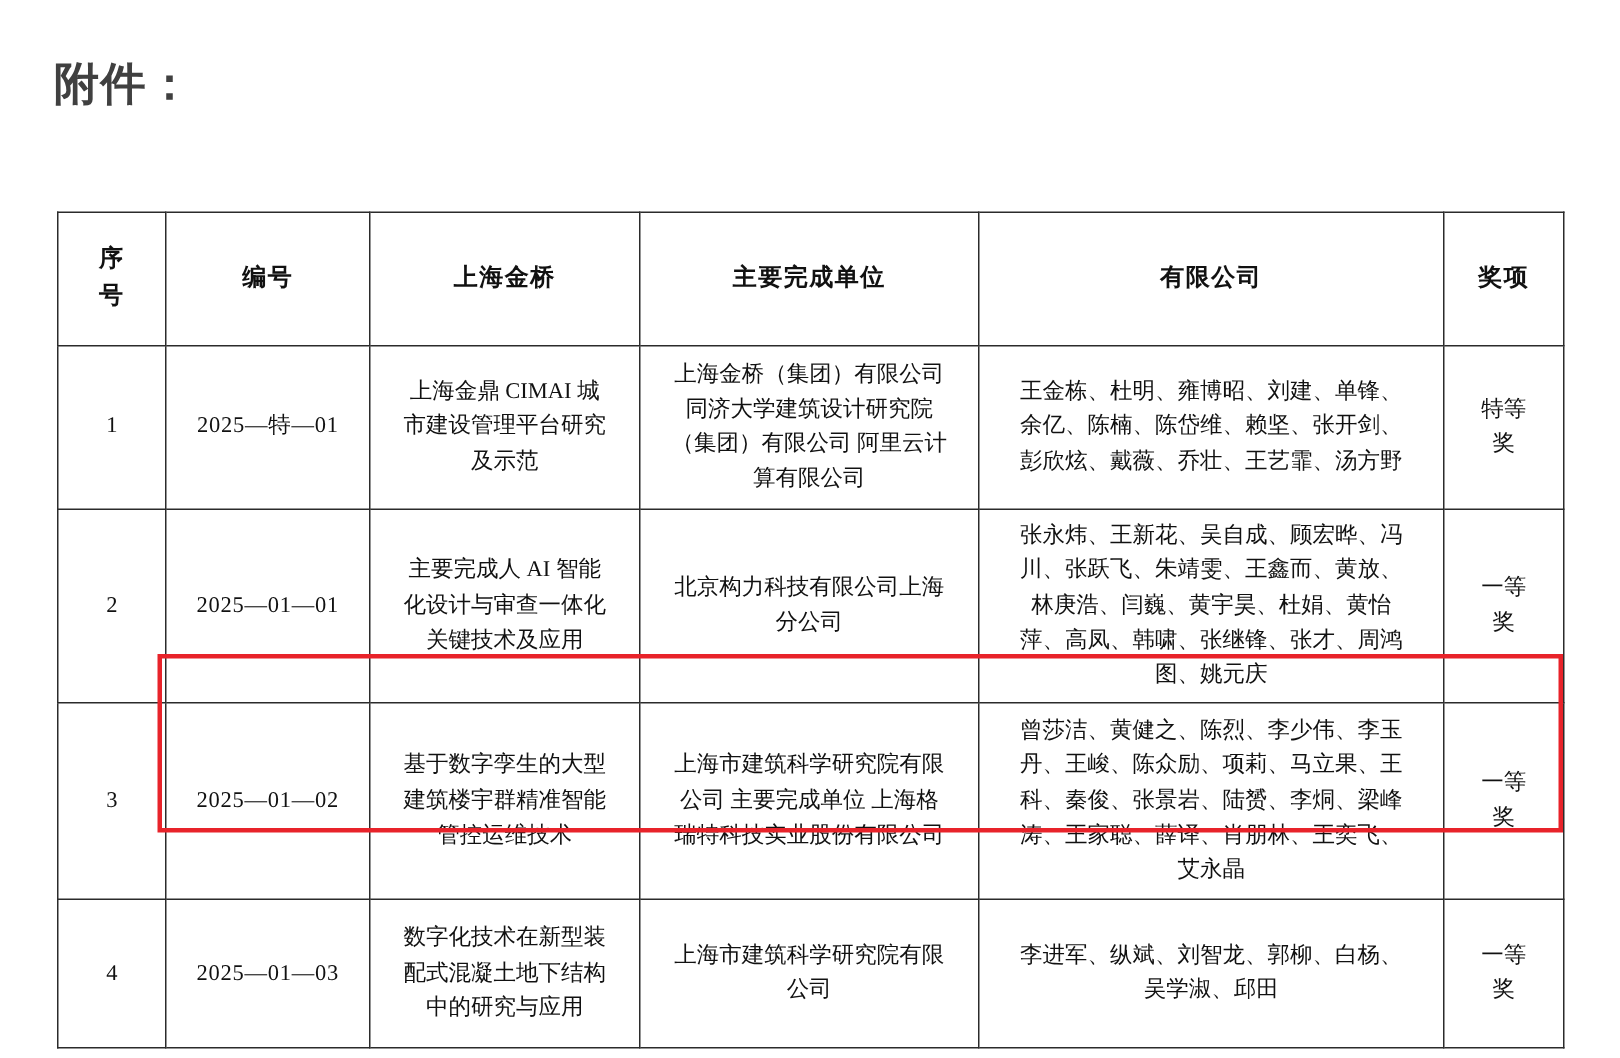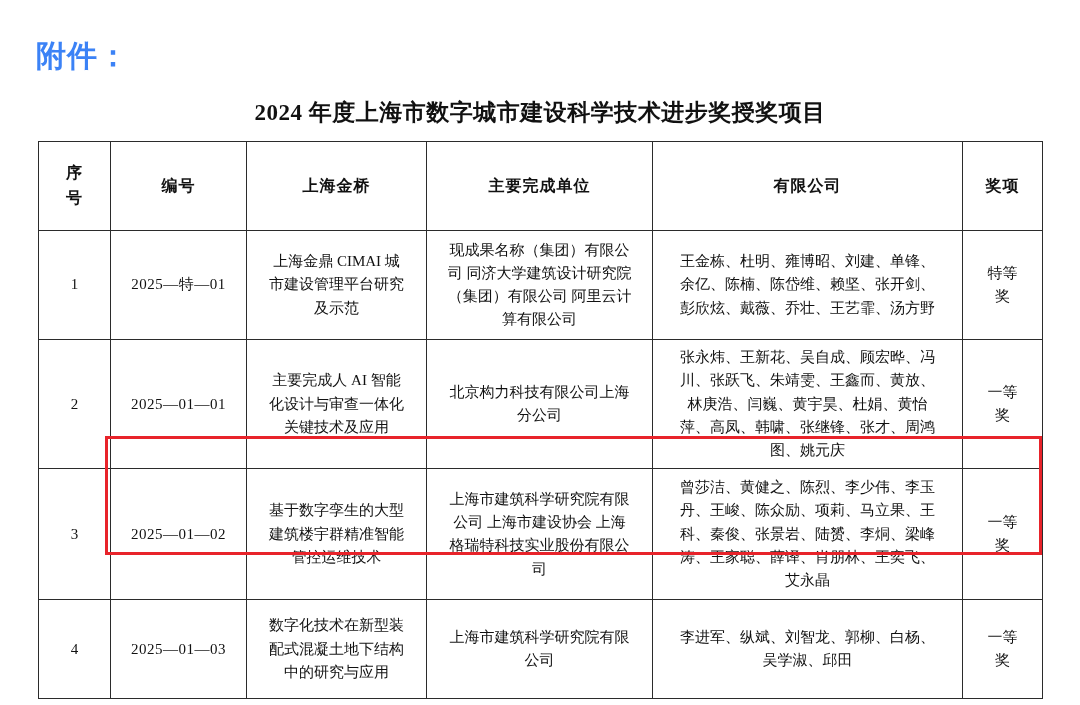--- a/index.html
+++ b/index.html
@@ -20,21 +20,21 @@
     height: 705px;
     box-sizing: border-box;
   }
   .attachment-label {
     position: absolute;
     left: 36px;
     top: 36px;
     font-size: 30px;
     font-weight: 700;
     letter-spacing: 1px;
-    color: #3b82f6;
+    color: #404040;
   }
   .doc-title {
     position: absolute;
     left: 0;
     right: 0;
     top: 97px;
     text-align: center;
     font-size: 23px;
     font-weight: 700;
     letter-spacing: 0.5px;
@@ -99,21 +99,20 @@
     pointer-events: none;
   }
 </style>
 </head>
 <body>
 
 <div class="page">
 
   <div class="attachment-label">附件：</div>
 
-  <div class="doc-title">2024 年度上海市数字城市建设科学技术进步奖授奖项目</div>
 
   <div class="table-wrap">
     <table class="award-table">
       <colgroup>
         <col class="c-seq">
         <col class="c-code">
         <col class="c-name">
         <col class="c-org">
         <col class="c-people">
         <col class="c-award">
@@ -126,40 +125,40 @@
           <td>主要完成单位</td>
           <td>有限公司</td>
           <td>奖项</td>
         </tr>
       </thead>
       <tbody>
         <tr class="row-1">
           <td class="cell-seq">1</td>
           <td class="cell-code">2025—特—01</td>
           <td class="cell-name">上海金鼎 CIMAI 城市建设管理平台研究及示范</td>
-          <td class="cell-org">现成果名称（集团）有限公司
+          <td class="cell-org">上海金桥（集团）有限公司
 同济大学建筑设计研究院（集团）有限公司
 阿里云计算有限公司</td>
           <td class="cell-people">王金栋、杜明、雍博昭、刘建、单锋、余亿、陈楠、陈岱维、赖坚、张开剑、彭欣炫、戴薇、乔壮、王艺霏、汤方野</td>
           <td class="cell-award">特等奖</td>
         </tr>
         <tr class="row-2">
           <td class="cell-seq">2</td>
           <td class="cell-code">2025—01—01</td>
           <td class="cell-name">主要完成人 AI 智能化设计与审查一体化关键技术及应用</td>
           <td class="cell-org">北京构力科技有限公司上海分公司</td>
           <td class="cell-people">张永炜、王新花、吴自成、顾宏晔、冯川、张跃飞、朱靖雯、王鑫而、黄放、林庚浩、闫巍、黄宇昊、杜娟、黄怡萍、高凤、韩啸、张继锋、张才、周鸿图、姚元庆</td>
           <td class="cell-award">一等奖</td>
         </tr>
         <tr class="row-3">
           <td class="cell-seq">3</td>
           <td class="cell-code">2025—01—02</td>
           <td class="cell-name">基于数字孪生的大型建筑楼宇群精准智能管控运维技术</td>
           <td class="cell-org">上海市建筑科学研究院有限公司
-上海市建设协会
+主要完成单位
 上海格瑞特科技实业股份有限公司</td>
           <td class="cell-people">曾莎洁、黄健之、陈烈、李少伟、李玉丹、王峻、陈众励、项莉、马立果、王科、秦俊、张景岩、陆赟、李烔、梁峰涛、王家聪、薛译、肖朋林、王奕飞、艾永晶</td>
           <td class="cell-award">一等奖</td>
         </tr>
         <tr class="row-4">
           <td class="cell-seq">4</td>
           <td class="cell-code">2025—01—03</td>
           <td class="cell-name">数字化技术在新型装配式混凝土地下结构中的研究与应用</td>
           <td class="cell-org">上海市建筑科学研究院有限公司</td>
           <td class="cell-people">李进军、纵斌、刘智龙、郭柳、白杨、吴学淑、邱田</td>

